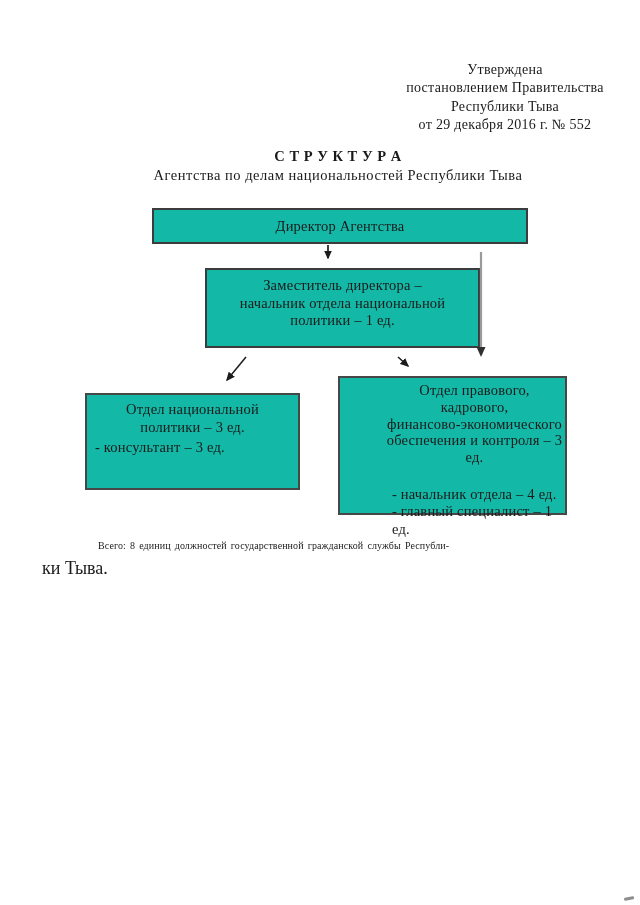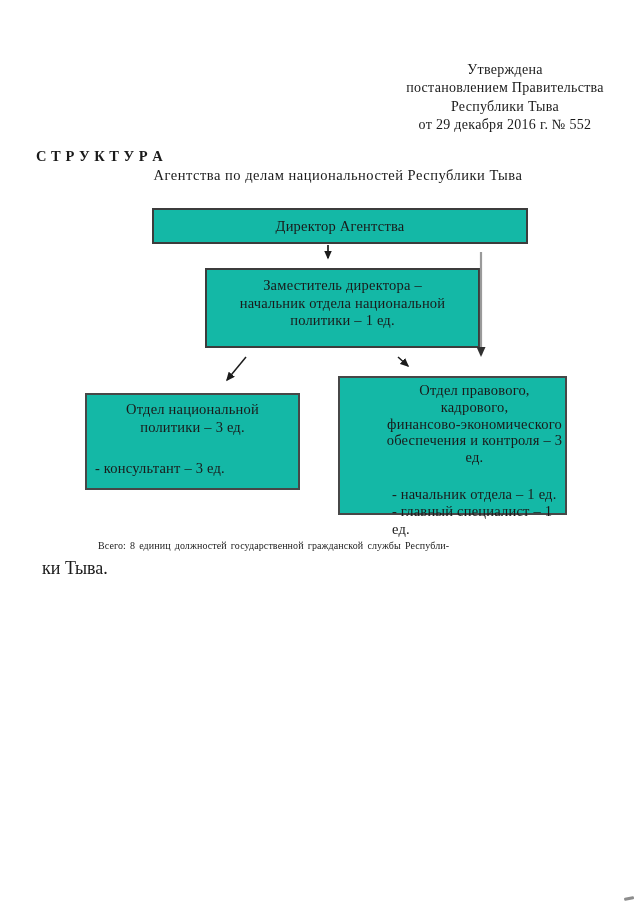--- a/index.html
+++ b/index.html
@@ -24,20 +24,21 @@
     text-align: center;
     font-size: 14px;
     line-height: 18.4px;
     letter-spacing: 0.3px;
   }
 
   .doc-title {
     left: 36px;
     top: 148px;
     width: 604px;
+    text-align: center;
     font-weight: bold;
     font-size: 14.5px;
     letter-spacing: 0.5px;
   }
   .doc-subtitle {
     left: 36px;
     top: 167px;
     width: 604px;
     text-align: center;
     font-size: 14.5px;
@@ -92,21 +93,21 @@
   }
   .box-dept-right .dept-heading {
     padding-top: 4px;
     line-height: 16.8px;
   }
   .dept-staff {
     text-align: left;
     padding-left: 8px;
     line-height: 17.5px;
   }
-  .box-dept-left .dept-staff { margin-top: 24px; }
+  .box-dept-left .dept-staff { margin-top: 3px; }
   .box-dept-right .dept-staff { margin-top: 20px; }
 
   .footer-line1 {
     left: 98px;
     top: 540px;
     font-size: 10px;
     word-spacing: 1.5px;
     letter-spacing: 0.1px;
   }
   .footer-line2 {
@@ -165,21 +166,21 @@
   </div>
 </div>
 
 <div class="org-box box-dept-right">
   <div class="dept-heading">
     <div>Отдел правового, кадрового,</div>
     <div>финансово-экономического</div>
     <div>обеспечения и контроля – 3 ед.</div>
   </div>
   <div class="dept-staff">
-    <div>- начальник отдела – 1 ед.</div>
+    <div>- начальник отдела – 4 ед.</div>
     <div>- главный специалист – 1 ед.</div>
   </div>
 </div>
 
 <svg class="overlay" width="640" height="905" viewBox="0 0 640 905">
   <defs>
     <marker id="ah-black" markerUnits="userSpaceOnUse" markerWidth="9" markerHeight="8" refX="7.5" refY="4" orient="auto">
       <path d="M0,0 L9,4 L0,8 Z" fill="#1c1c1c"></path>
     </marker>
     <marker id="ah-dark" markerUnits="userSpaceOnUse" markerWidth="10" markerHeight="9" refX="8" refY="4.5" orient="auto">

